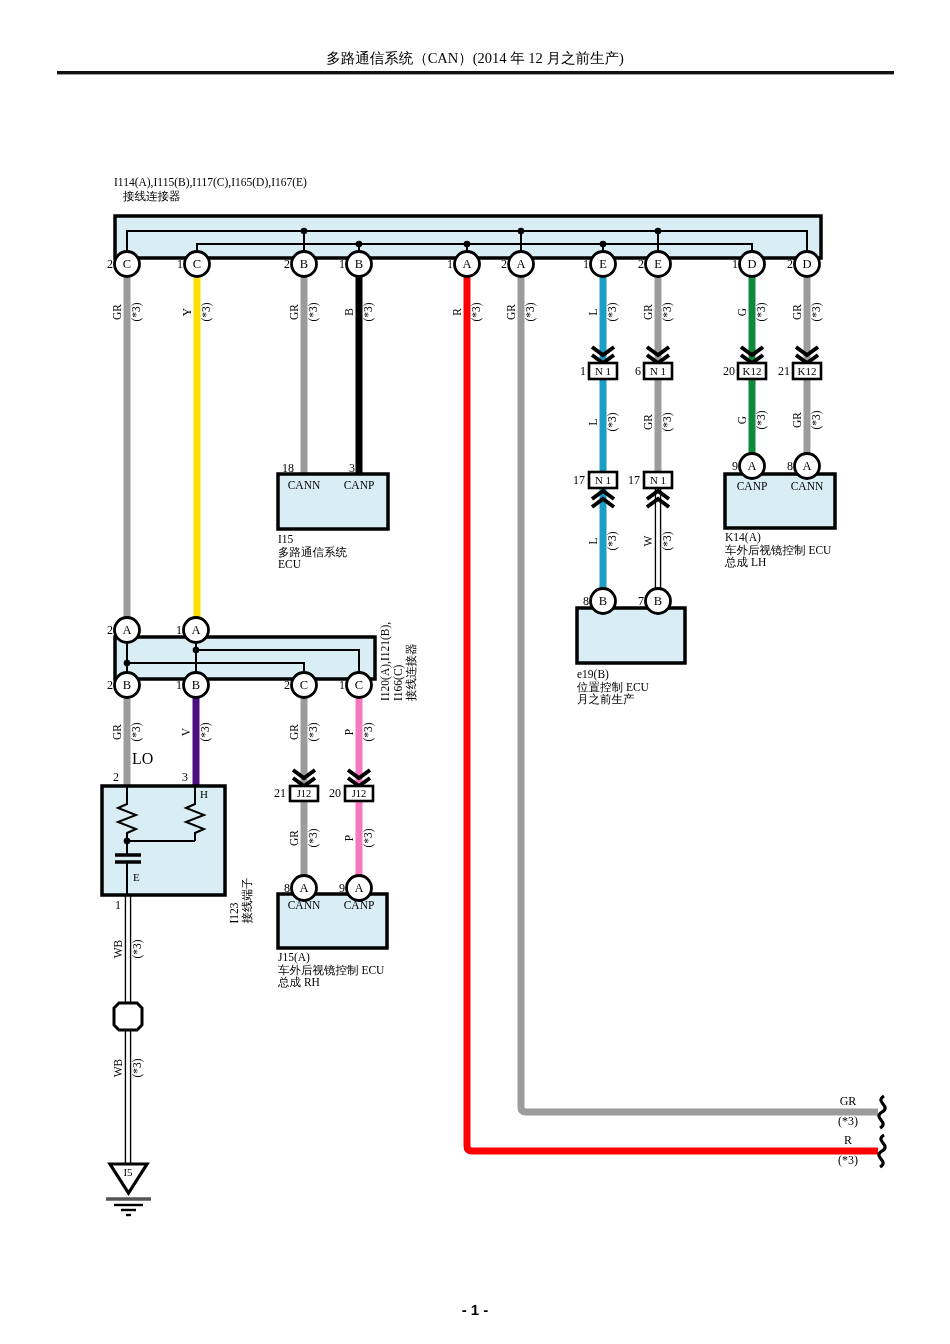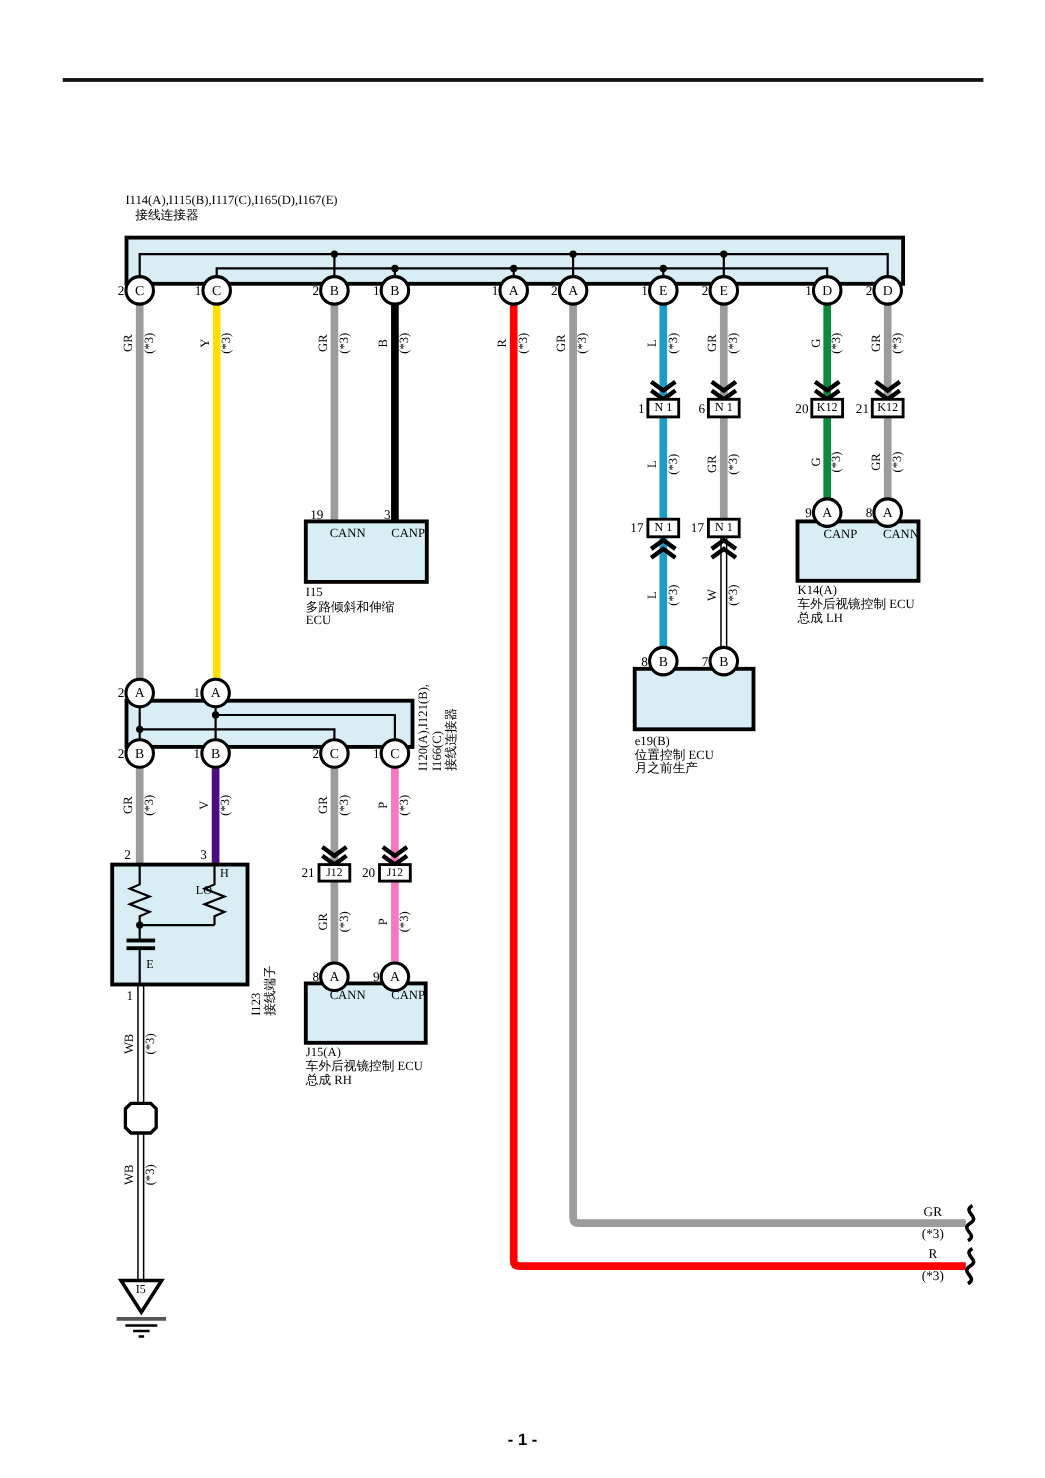--- a/index.html
+++ b/index.html
@@ -9,40 +9,41 @@
   .t{position:absolute;white-space:nowrap;font-size:11.5px;line-height:13px;}
   .ctr{text-align:center;}
   .title{position:absolute;left:0;top:49px;width:950px;text-align:center;font-size:14.5px;}
   .pageno{position:absolute;left:0;top:1301px;width:950px;text-align:center;
           font-family:"Liberation Sans","DejaVu Sans",sans-serif;font-weight:bold;font-size:15px;}
   .pn{position:absolute;width:20px;text-align:right;font-size:12px;line-height:16px;}
   .cl{position:absolute;width:25px;text-align:center;font-size:12.5px;line-height:16px;}
   .rot{position:absolute;width:60px;height:16px;line-height:16px;text-align:center;
        transform:rotate(-90deg);font-size:11.5px;white-space:nowrap;}
   .sb{position:absolute;width:28px;text-align:center;font-size:11px;line-height:15px;}
-  .inlbl{position:absolute;width:50px;text-align:center;font-size:11.5px;line-height:13px;padding-left:12px;}
+  .inlbl{position:absolute;width:50px;text-align:center;font-size:11.5px;line-height:13px;}
   .rotblk{position:absolute;transform:rotate(-90deg);font-size:11.5px;line-height:13px;white-space:nowrap;}
   .bus{stroke:#000;stroke-width:2;fill:none;}
   .w7{fill:none;stroke-width:7;}
   .wbase{fill:none;stroke:#000;stroke-width:6.5;}
   .wtop{fill:none;stroke-width:3.8;}
   .bar{stroke:#000;stroke-width:3.5;}
   .ebox{stroke:#000;stroke-width:3.5;}
   .sbox{fill:#fff;stroke:#000;stroke-width:2.6;}
   .pin{fill:#fff;stroke:#000;stroke-width:2.8;}
   .chev{fill:none;stroke:#000;stroke-width:4;}
   .tin{fill:none;stroke:#000;stroke-width:2;}
   .thk{fill:none;stroke:#000;stroke-width:3.5;}
   .dot{fill:#000;}
 </style>
 </head>
 <body>
 
 <div class="page">
 
+  <div class="title">多路通信系统（CAN）(2014 年 12 月之前生产)</div>
 
   <svg width="950" height="1344" viewBox="0 0 950 1344">
 
     <rect x="57" y="71" width="837" height="3.4" fill="#111"></rect>
 
     <rect x="115" y="216" width="706" height="42" class="bar" fill="#d9edf5"></rect>
     <g class="bus">
       <path d="M127,252 L127,231 L807,231 L807,252"></path>
       <path d="M197,252 L197,244 L752,244 L752,252"></path>
       <path d="M304,231 V252"></path>
@@ -219,26 +220,26 @@
   <div class="rot" style="left:500px;top:304px;">(*3)</div>
   <div class="rot" style="left:563px;top:304px;">L</div>
   <div class="rot" style="left:582px;top:304px;">(*3)</div>
   <div class="rot" style="left:618px;top:304px;">GR</div>
   <div class="rot" style="left:637px;top:304px;">(*3)</div>
   <div class="rot" style="left:712px;top:304px;">G</div>
   <div class="rot" style="left:731px;top:304px;">(*3)</div>
   <div class="rot" style="left:767px;top:304px;">GR</div>
   <div class="rot" style="left:786px;top:304px;">(*3)</div>
 
-  <div class="pn" style="left:274px;top:460px;">19</div>
+  <div class="pn" style="left:274px;top:460px;">18</div>
   <div class="pn" style="left:335px;top:460px;">3</div>
   <div class="inlbl" style="left:279px;top:479px;">CANN</div>
   <div class="inlbl" style="left:334px;top:479px;">CANP</div>
   <div class="t" style="left:278px;top:533px;">I15</div>
-  <div class="t" style="left:278px;top:546px;">多路倾斜和伸缩</div>
+  <div class="t" style="left:278px;top:546px;">多路通信系统</div>
   <div class="t" style="left:278px;top:558px;">ECU</div>
 
   <div class="pn" style="left:566px;top:363px;">1</div>
   <div class="sb" style="left:589px;top:363.5px;">N 1</div>
   <div class="pn" style="left:621px;top:363px;">6</div>
   <div class="sb" style="left:644px;top:363.5px;">N 1</div>
   <div class="rot" style="left:563px;top:414px;">L</div>
   <div class="rot" style="left:582px;top:414px;">(*3)</div>
   <div class="rot" style="left:618px;top:414px;">GR</div>
   <div class="rot" style="left:637px;top:414px;">(*3)</div>
@@ -301,21 +302,21 @@
   <div class="rot" style="left:106px;top:724px;">(*3)</div>
   <div class="rot" style="left:156px;top:724px;">V</div>
   <div class="rot" style="left:175px;top:724px;">(*3)</div>
   <div class="rot" style="left:264px;top:724px;">GR</div>
   <div class="rot" style="left:283px;top:724px;">(*3)</div>
   <div class="rot" style="left:319px;top:724px;">P</div>
   <div class="rot" style="left:338px;top:724px;">(*3)</div>
 
   <div class="pn" style="left:99px;top:769px;">2</div>
   <div class="pn" style="left:168px;top:769px;">3</div>
-  <div class="t" style="left:132px;top:804px;font-size:11px;margin-left:46px;">LO</div>
+  <div class="t" style="left:132px;top:752px;font-size:16px;">LO</div>
   <div class="t" style="left:200px;top:788px;font-size:11px;">H</div>
   <div class="t" style="left:133px;top:871px;font-size:11px;">E</div>
   <div class="pn" style="left:101px;top:897px;">1</div>
   <div class="rotblk" style="left:205px;top:874px;width:72px;height:27px;">
     <div>I123</div>
     <div>接线端子</div>
   </div>
 
   <div class="pn" style="left:262px;top:785px;width:24px;">21</div>
   <div class="sb" style="left:290px;top:786px;font-size:10.5px;">J12</div>

